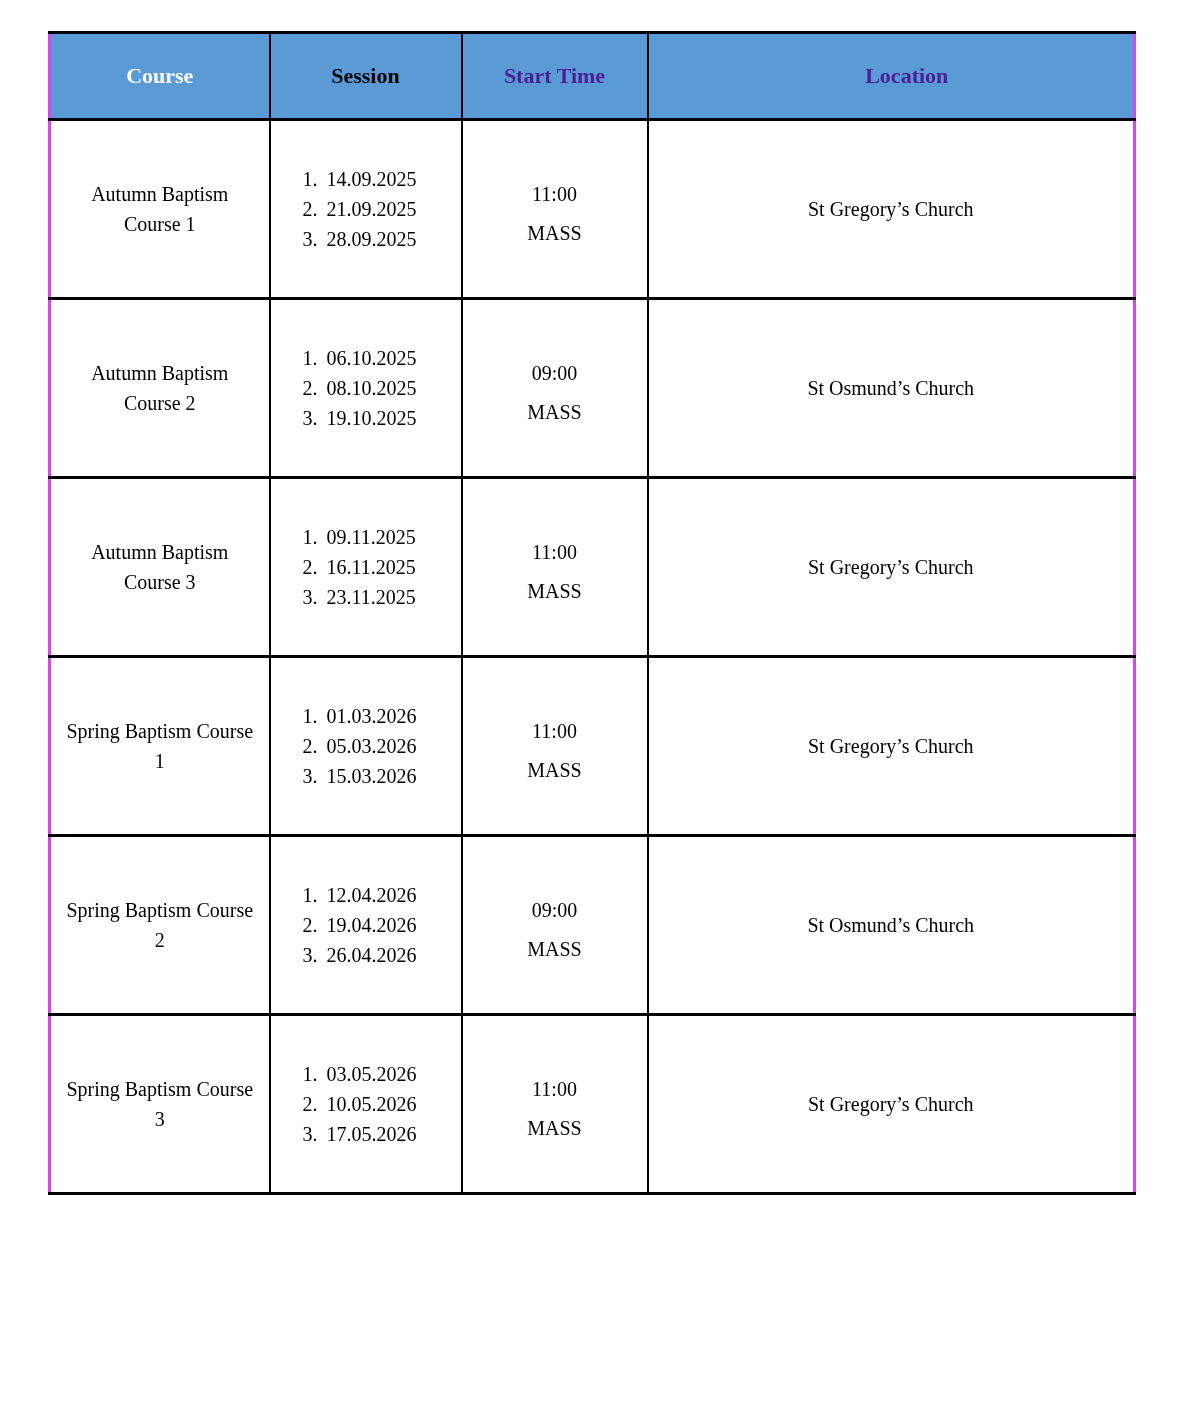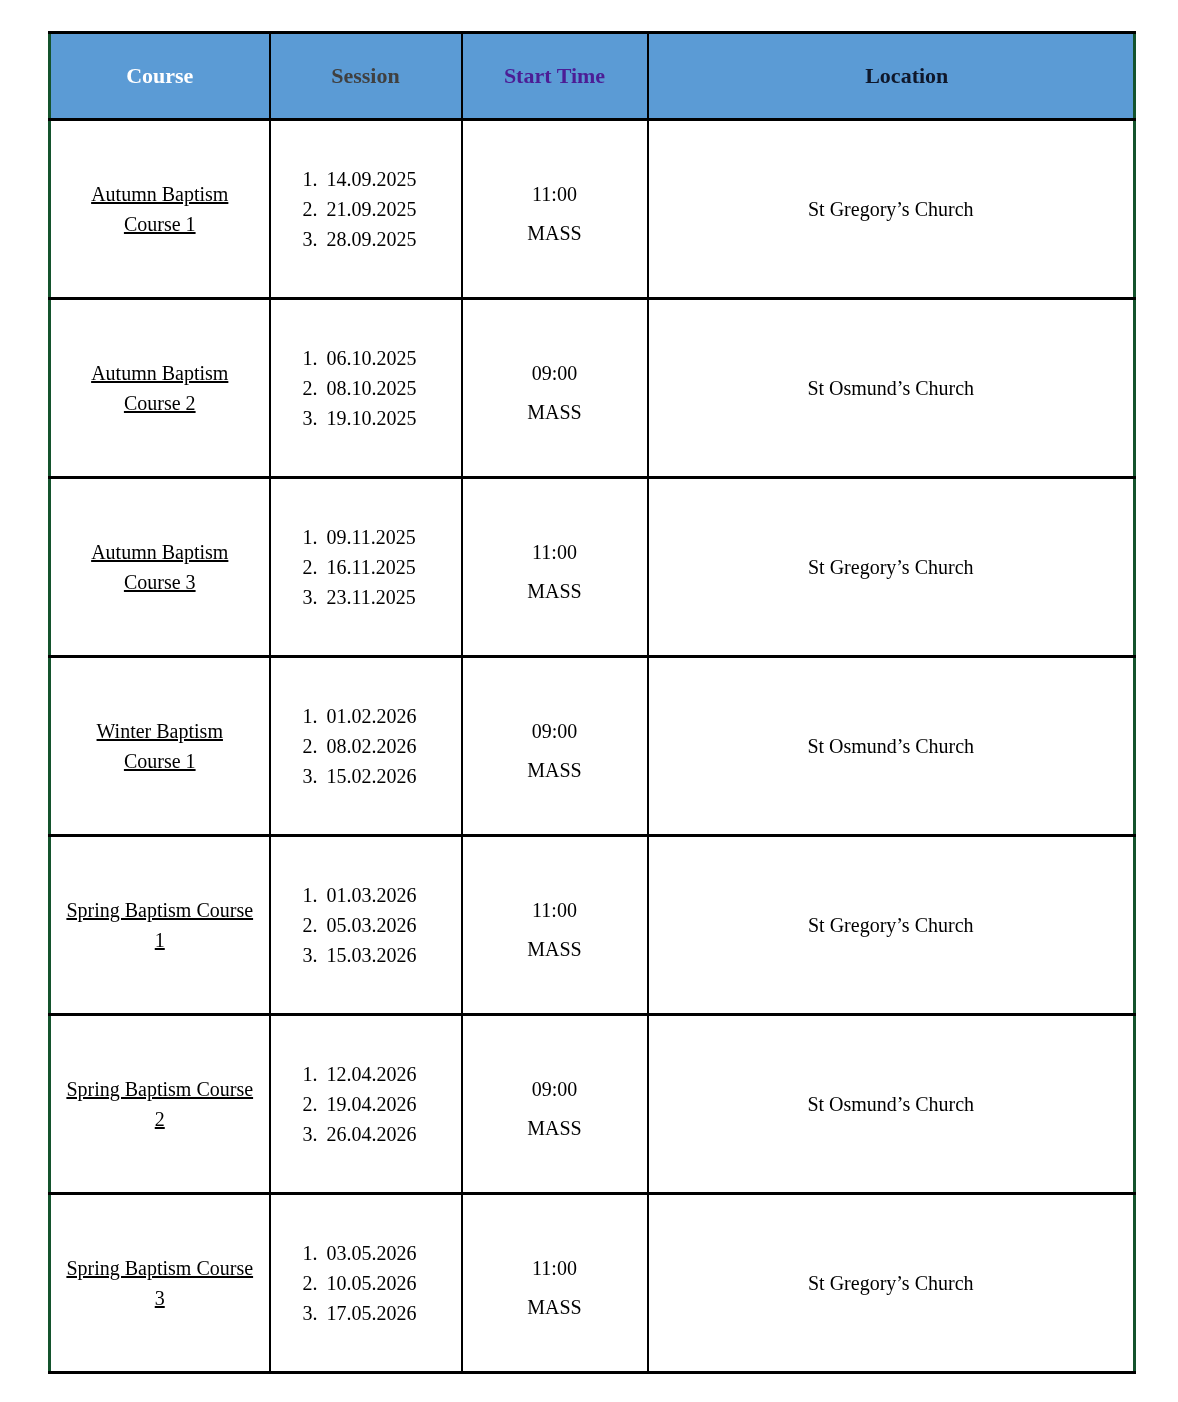--- a/index.html
+++ b/index.html
@@ -12,21 +12,21 @@
     height: 1402px;
     font-family: "Liberation Serif", serif;
     color: #000000;
     overflow: hidden;
   }
   table.schedule {
     border-collapse: collapse;
     table-layout: fixed;
     width: 1085px;
     margin: 31px 0 0 48px;
-    border: 3px solid #14532d;
+    border: 3px solid #d946ef;
   }
   col.c-course   { width: 220px; }
   col.c-session  { width: 192px; }
   col.c-time     { width: 186px; }
   col.c-location { width: 487px; }
 
   th {
     border: 2px solid #000000;
     border-top-width: 3px;
     border-bottom-width: 3px;
@@ -56,39 +56,39 @@
   }
   td.session-cell ol {
     margin: 16px;
     padding-left: 36px;
     list-style: decimal;
   }
   td.session-cell li {
     padding-left: 4px;
     line-height: 30px;
   }
-  .course-line { display: block; text-decoration: underline; }
+  .course-line { display: block; }
   .time-line, .service-line { display: block; margin-top: 9px; }
 </style>
 </head>
 <body style="background: rgb(255, 255, 255);">
 
 <table class="schedule">
   <colgroup>
     <col class="c-course">
     <col class="c-session">
     <col class="c-time">
     <col class="c-location">
   </colgroup>
   <thead>
     <tr>
       <th style="background-color: rgb(91, 155, 213); color: rgb(255, 255, 255);">Course</th>
-      <th style="background-color: rgb(91, 155, 213); color: #404040;">Session</th>
+      <th style="background-color: rgb(91, 155, 213); color: #000000;">Session</th>
       <th style="background-color: rgb(91, 155, 213); color: #4c1d95;">Start Time</th>
-      <th style="background-color: rgb(91, 155, 213); color: #0f172a; padding-left: 36px;">Location</th>
+      <th style="background-color: rgb(91, 155, 213); color: #4c1d95; padding-left: 36px;">Location</th>
     </tr>
   </thead>
   <tbody>
   <tr>
     <td class="course-cell">
           <span class="course-line">Autumn Baptism</span>
           <span class="course-line">Course 1</span>
         </td>
     <td class="session-cell">
       <ol>
@@ -135,38 +135,20 @@
             <li>23.11.2025</li>
           </ol>
     </td>
     <td class="time-cell">
       <span class="time-line">11:00</span>
       <span class="service-line">MASS</span>
     </td>
     <td class="location-cell">St Gregory’s Church</td>
   </tr>
 
-  <tr>
-    <td class="course-cell">
-          <span class="course-line">Winter Baptism</span>
-          <span class="course-line">Course 1</span>
-        </td>
-    <td class="session-cell">
-      <ol>
-            <li>01.02.2026</li>
-            <li>08.02.2026</li>
-            <li>15.02.2026</li>
-          </ol>
-    </td>
-    <td class="time-cell">
-      <span class="time-line">09:00</span>
-      <span class="service-line">MASS</span>
-    </td>
-    <td class="location-cell">St Osmund’s Church</td>
-  </tr>
 
   <tr>
     <td class="course-cell">
           <span class="course-line">Spring Baptism Course</span>
           <span class="course-line">1</span>
         </td>
     <td class="session-cell">
       <ol>
             <li>01.03.2026</li>
             <li>05.03.2026</li>

